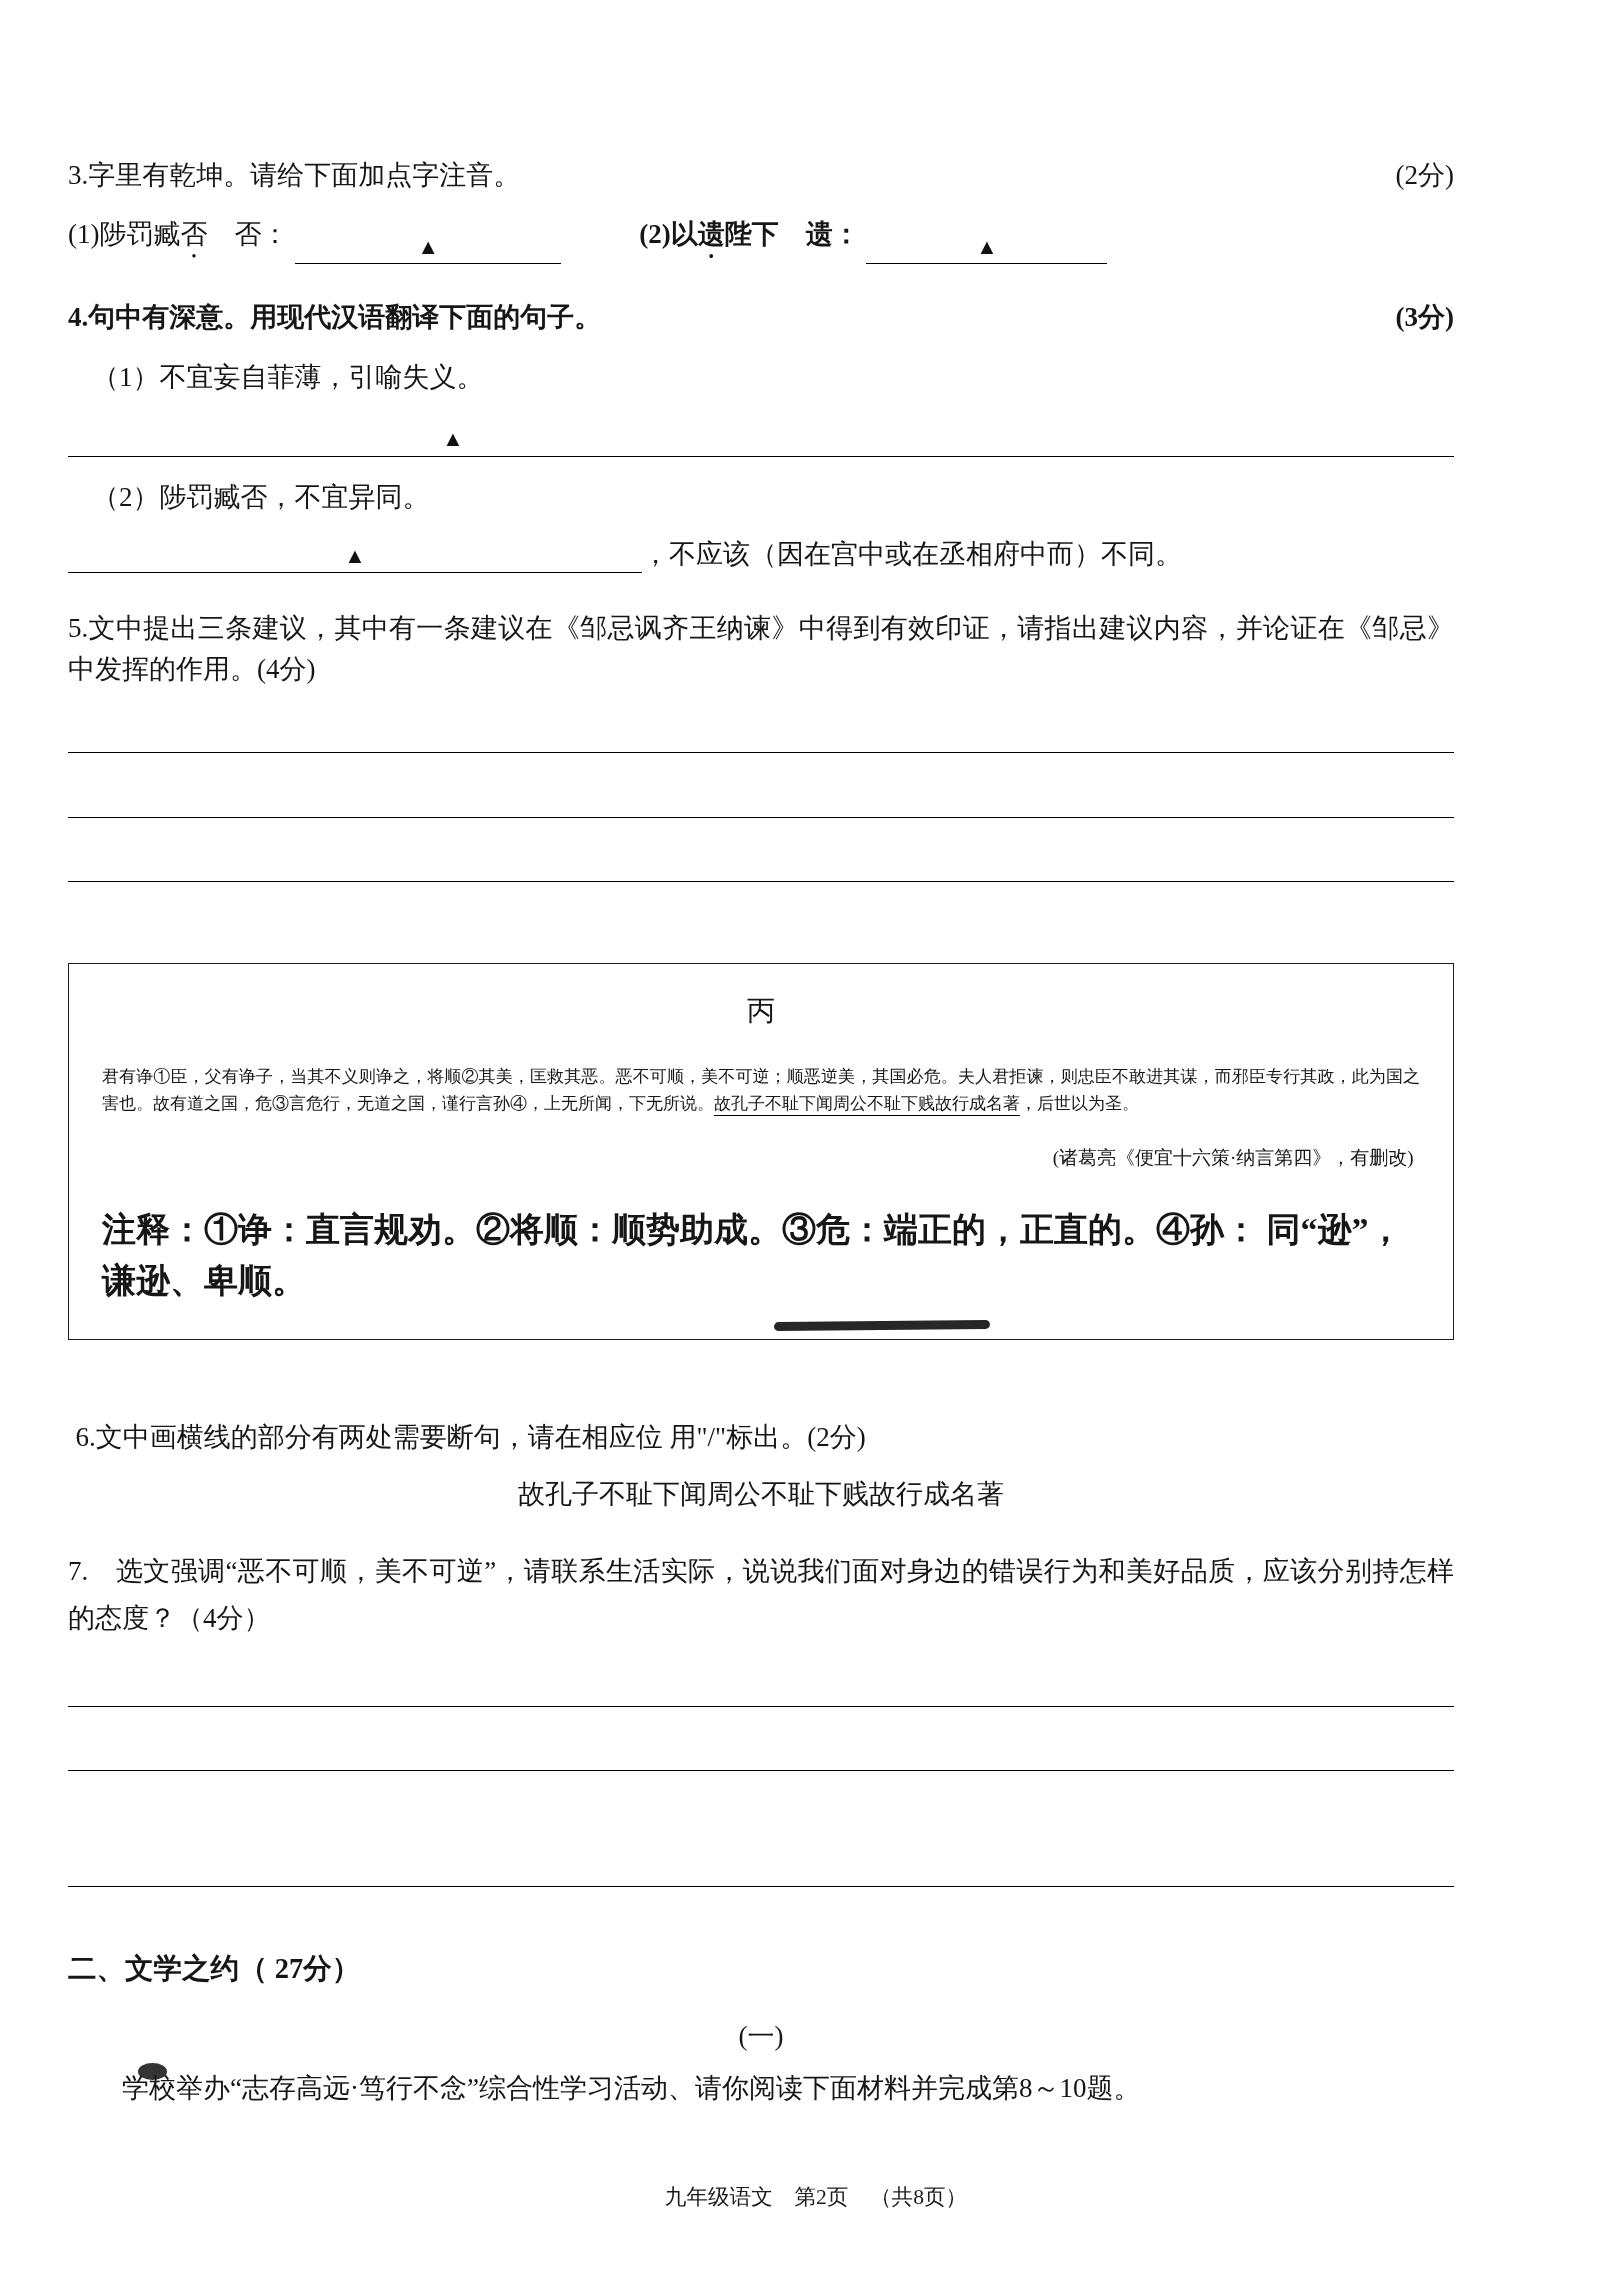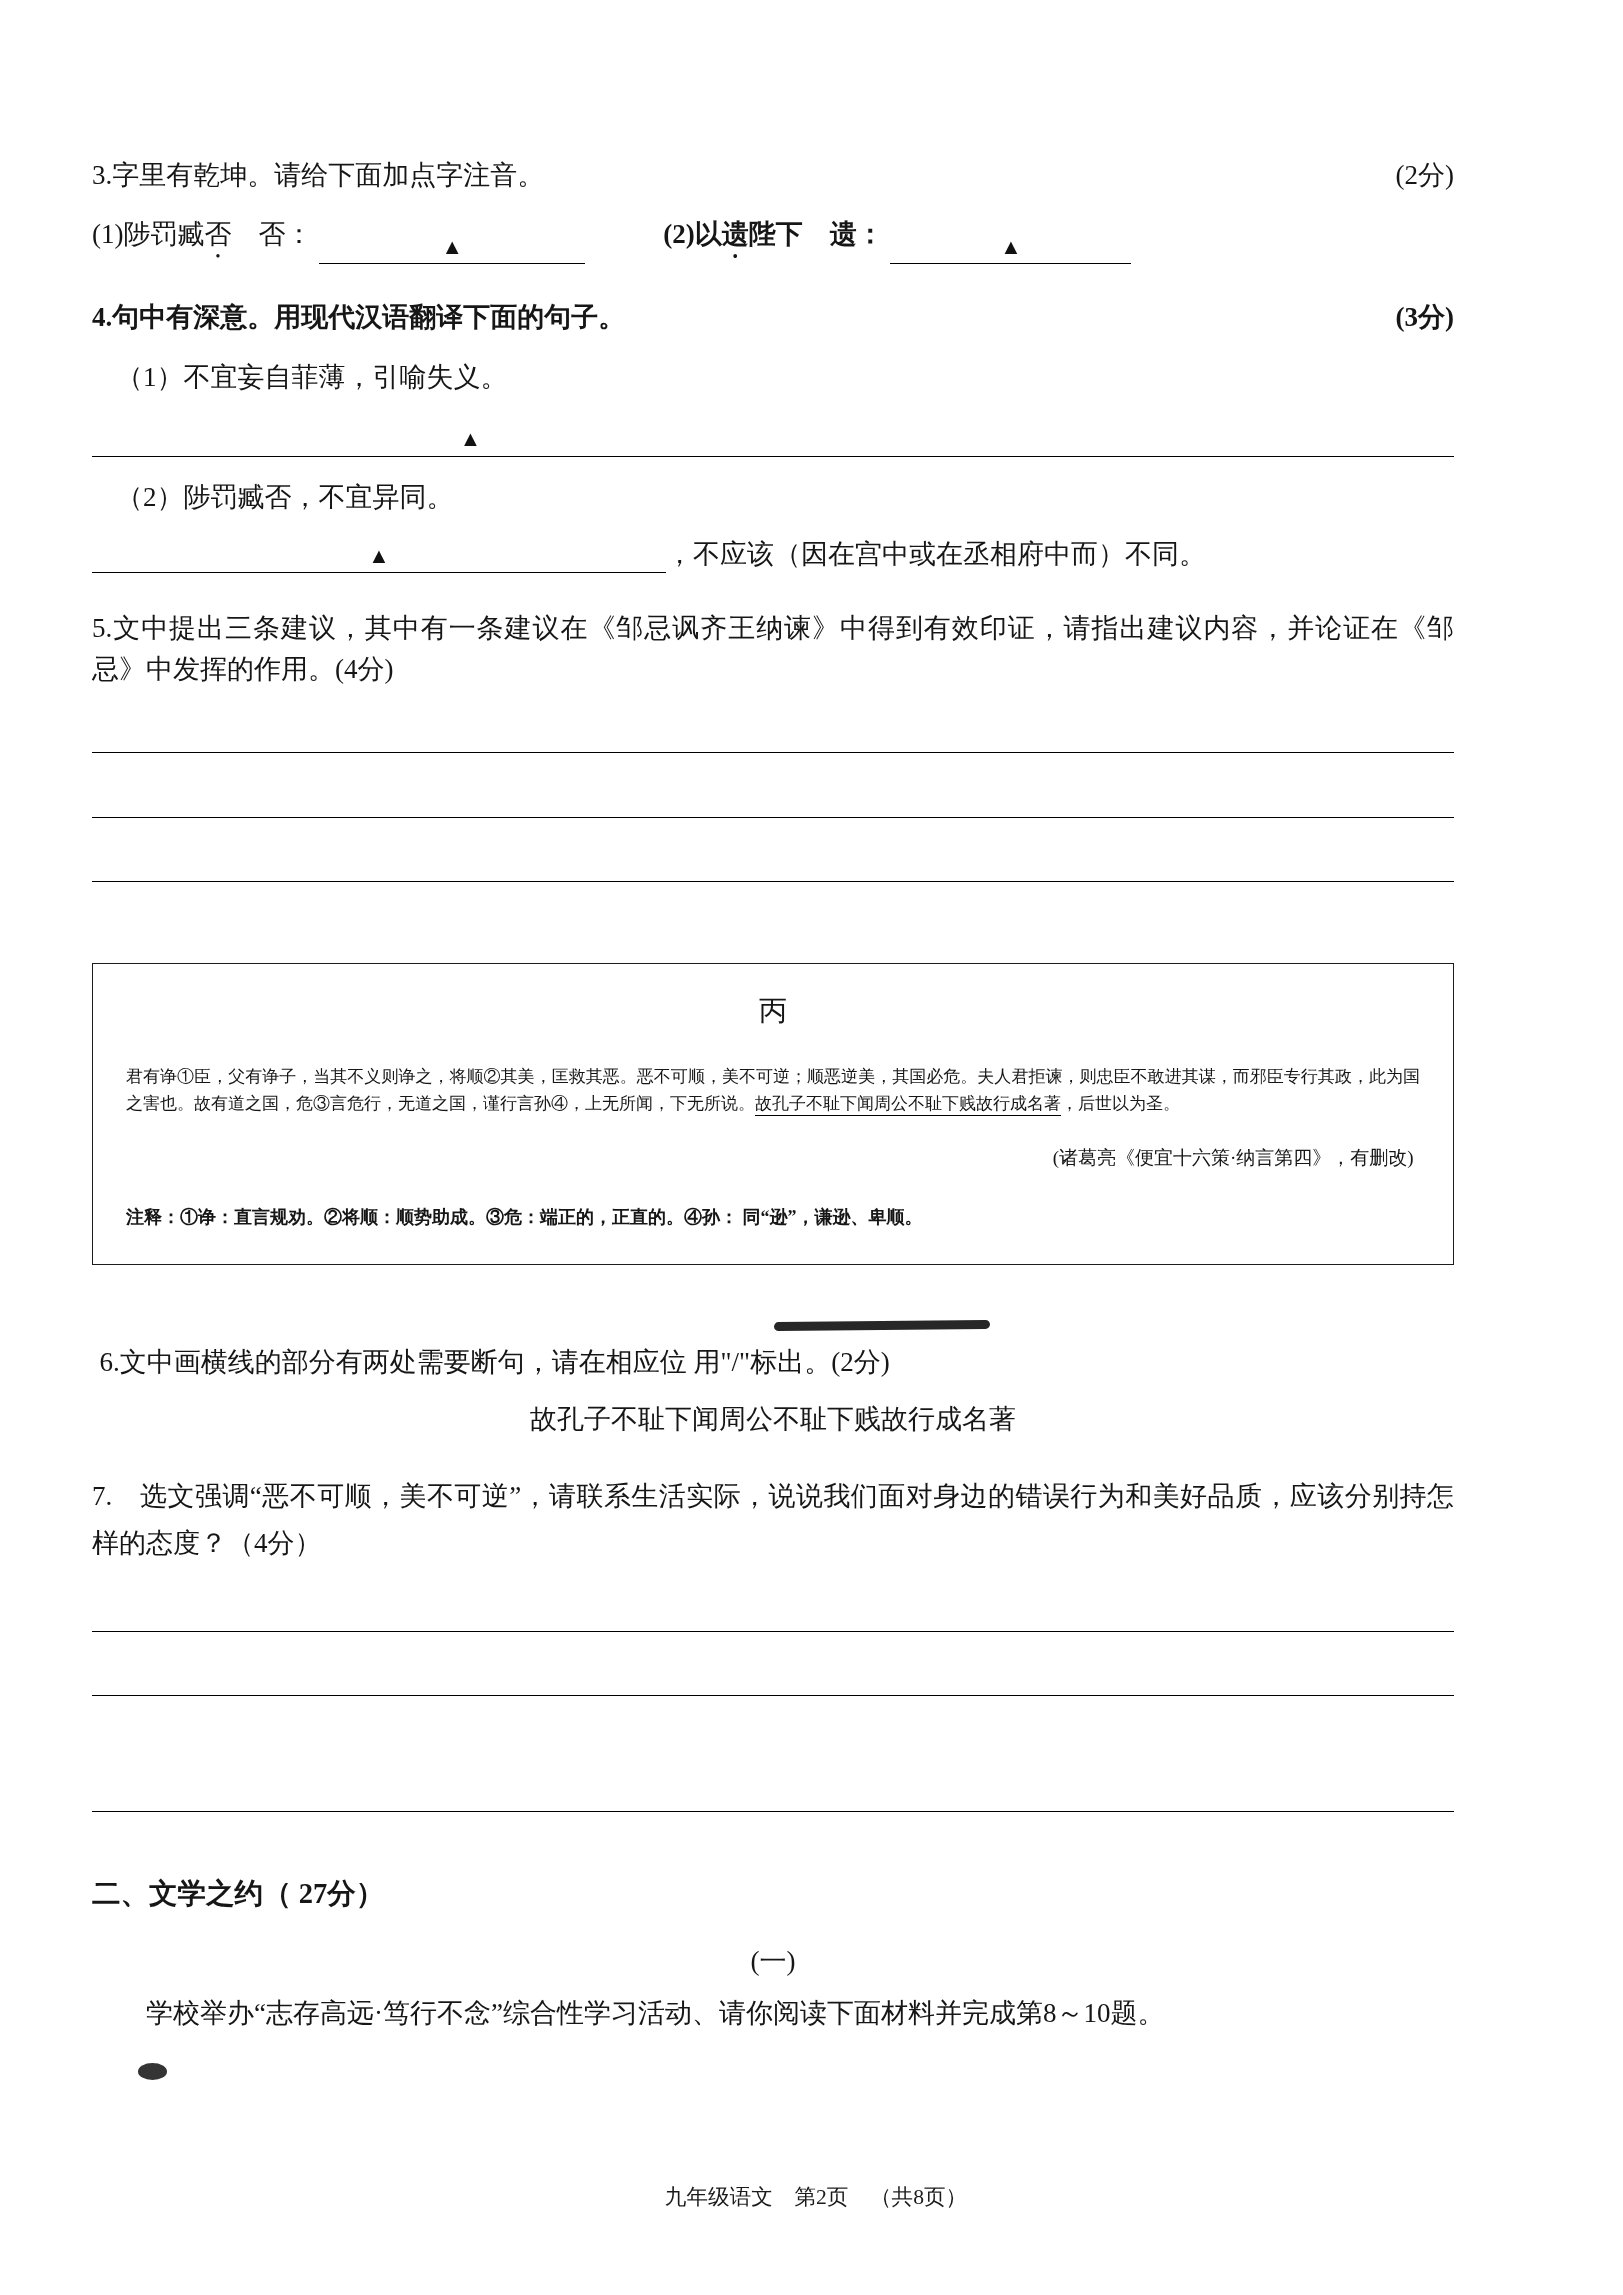--- a/index.html
+++ b/index.html
@@ -6,21 +6,21 @@
   html, body { background: #ffffff; }
   body {
     width: 1624px;
     height: 2295px;
     position: relative;
     color: #161616;
     font-family: "Liberation Serif", "DejaVu Serif", serif;
     overflow: hidden;
   }
   .sheet {
-    padding: 155px 170px 0 92px;
+    padding: 155px 170px 0 68px;
     width: 1624px;
   }
   .qtext { font-size: 27px; line-height: 1.5; }
   .q-row {
     display: flex;
     justify-content: space-between;
     align-items: baseline;
   }
   .score { white-space: nowrap; margin-left: 25px; }
 
@@ -85,21 +85,21 @@
   }
   .u-seg { border-bottom: 1.9px solid #000; padding-bottom: 1.3px; }
   .passage-attrib {
     margin-top: 28px;
     text-align: right;
     font-size: 19px;
     padding-right: 6.3px;
   }
   .passage-notes {
     margin-top: 33px;
-    font-size: 18px;
+    font-size: 34px;
     font-weight: bold;
     line-height: 1.5;
   }
 
   .q6-block { margin-top: 77px; padding-left: 7.6px; }
   .q6-sentence { margin-top: 16.5px; text-align: center; }
 
   .q7-block { margin-top: 33px; text-align: justify; line-height: 1.75; }
 
   .section2-heading {

